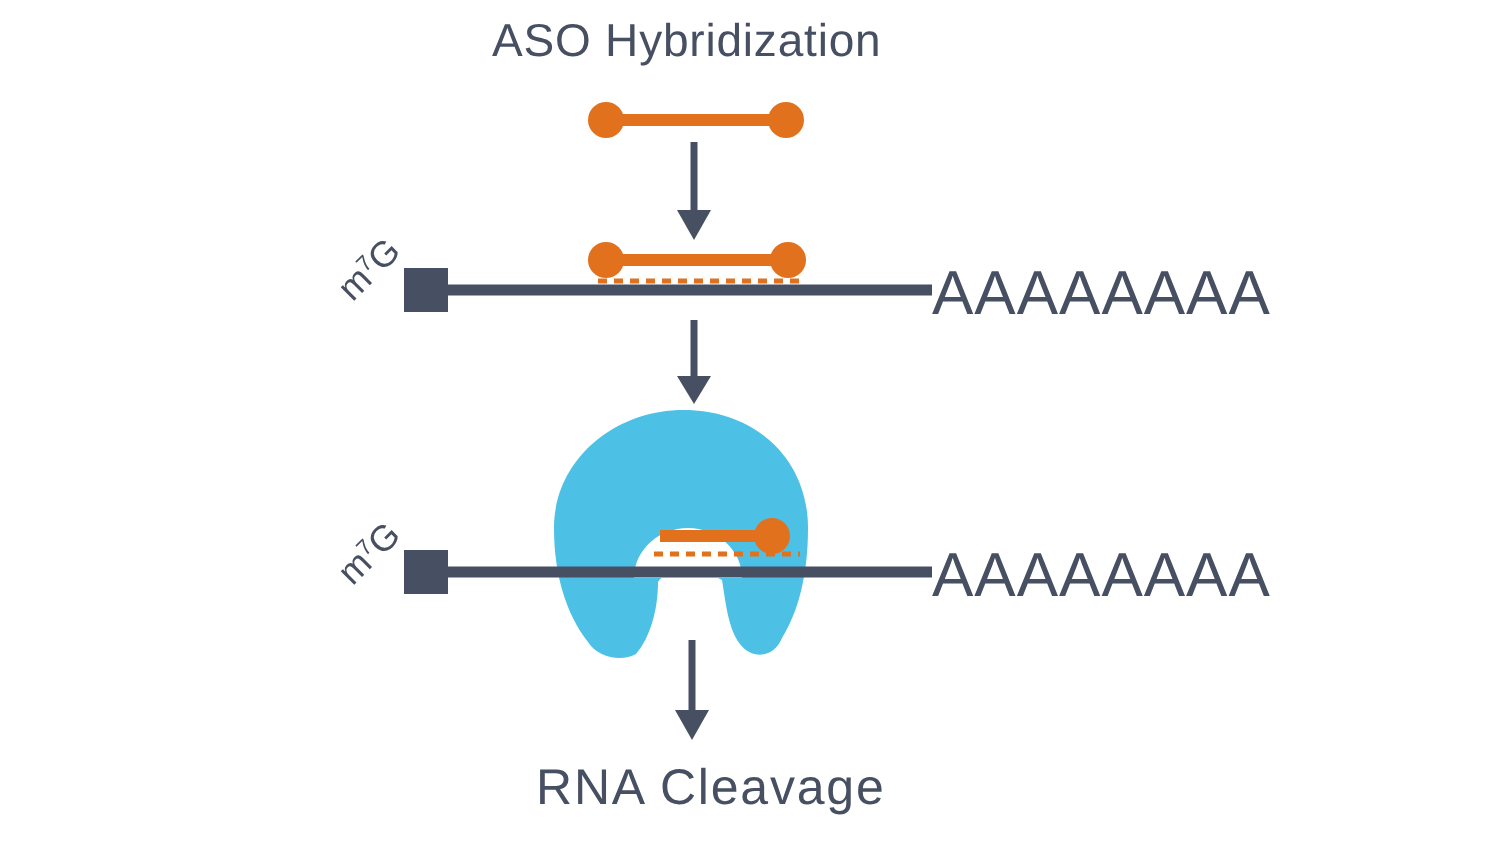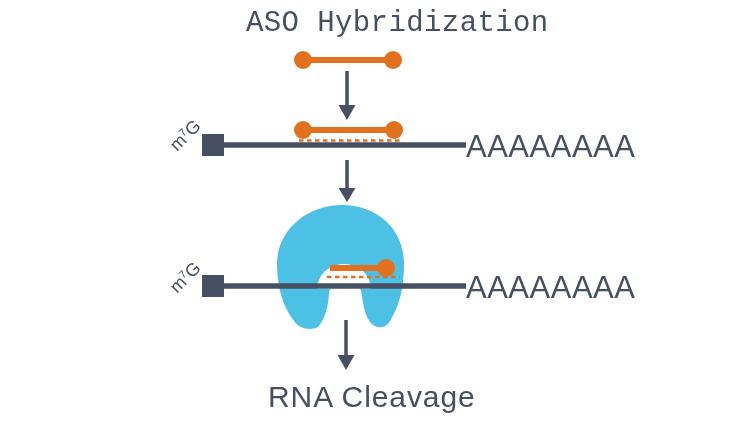--- a/index.html
+++ b/index.html
@@ -2,22 +2,22 @@
 <html><head>
 <meta charset="utf-8">
 <style>
   html,body{margin:0;padding:0;background:#ffffff;}
   .canvas{
     position:relative;width:750px;height:422px;background:#ffffff;
     overflow:hidden;font-family:"Liberation Sans",sans-serif;color:#474F62;
   }
   .canvas svg{position:absolute;left:0;top:0;}
   .label{position:absolute;white-space:nowrap;}
-  .title{left:246px;top:7px;font-size:29px;letter-spacing:0.4px;font-family:Liberation Mono, monospace;}
-  .footer-label{left:268px;top:380px;font-size:30px;letter-spacing:0.9px;}
+  .title{left:246px;top:7px;font-size:23px;letter-spacing:0.4px;}
+  .footer-label{left:268px;top:380px;font-size:25px;letter-spacing:0.9px;}
   .polya{font-size:31px;letter-spacing:0.5px;line-height:23px;}
   .polya1{left:466px;top:135px;}
   .polya2{left:466px;top:276px;}
   .cap-label{
     font-size:18px;line-height:20px;height:20px;
     transform:rotate(-45deg);transform-origin:0 100%;
   }
   .cap1{left:177px;top:132px;}
   .cap2{left:177px;top:274px;}
   .cap-label .sup{font-size:11px;vertical-align:6px;}

